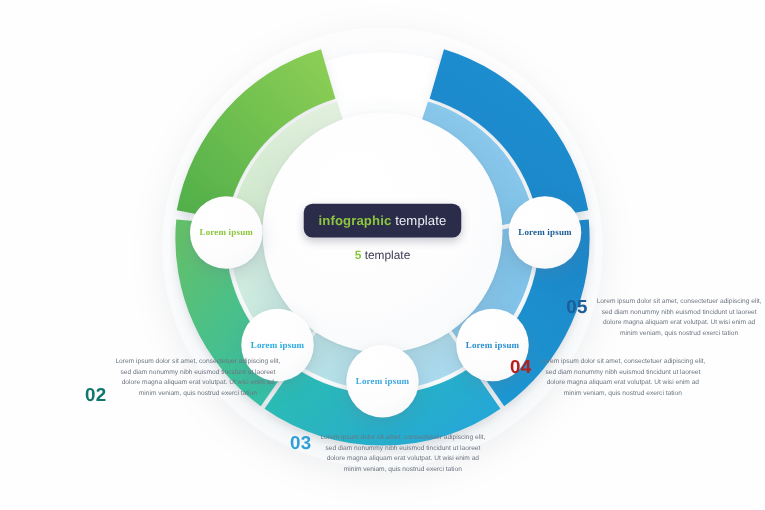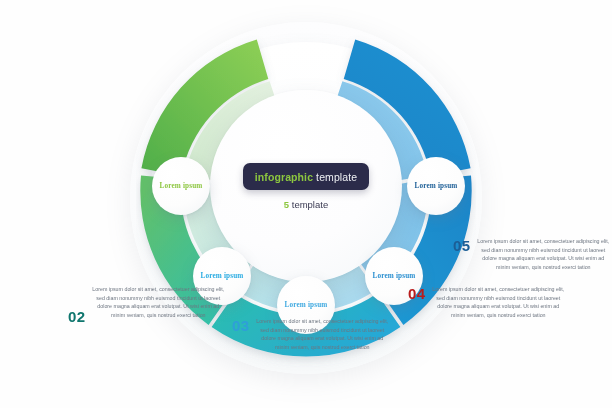--- a/index.html
+++ b/index.html
@@ -93,21 +93,21 @@
   }
   .item .body{
     font-size:5.3px;line-height:1.62;color:#6d7580;
     text-align:center;width:132px;
   }
   .item.left .num{margin-right:7px;margin-top:1px;}
   .item.right .num{margin-right:7px;margin-top:1px;}
 
   .item-01{left:22px;top:197px;}
   .item-02{left:68px;top:285px;}
-  .item-03{left:232px;top:317px;justify-content:flex-end;}
+  .item-03{left:232px;top:346px;justify-content:flex-end;}
   .item-04{left:408px;top:285px;}
   .item-05{left:453px;top:197px;margin-top:40px;}
 </style>
 </head>
 <body>
 
 <div id="stage">
 
   <div class="donut-wrap">
 

